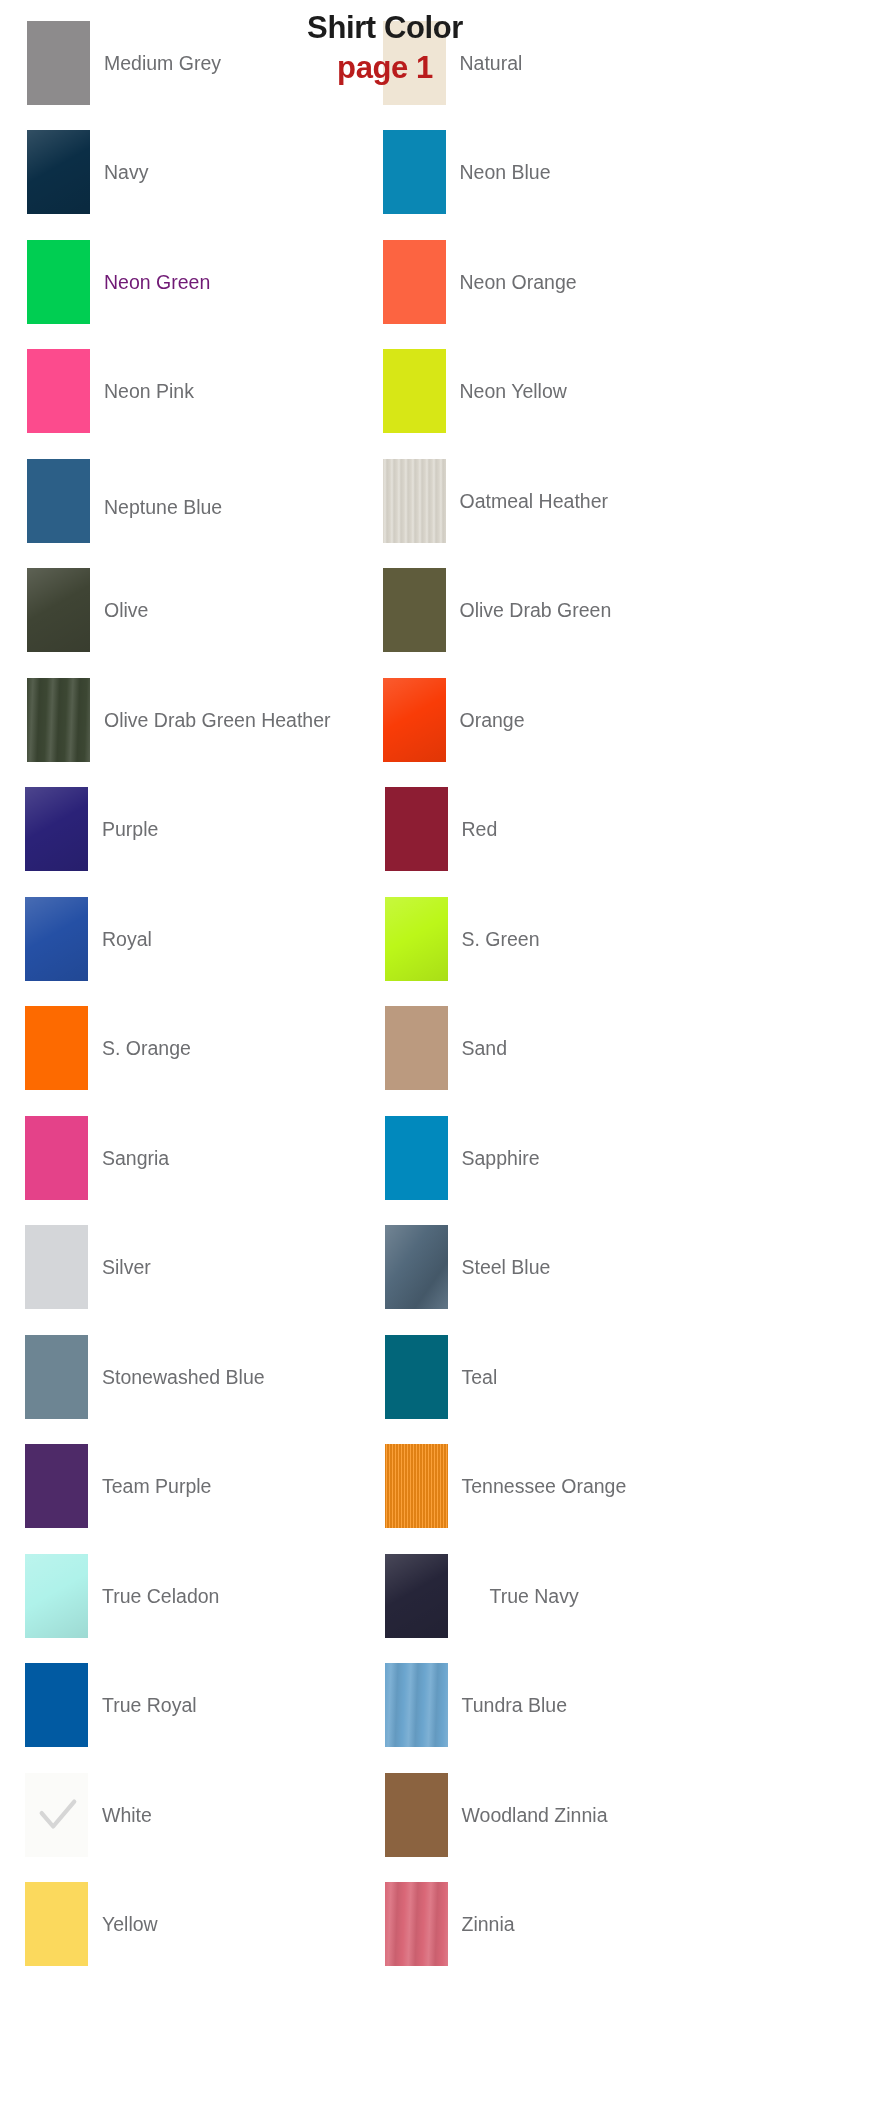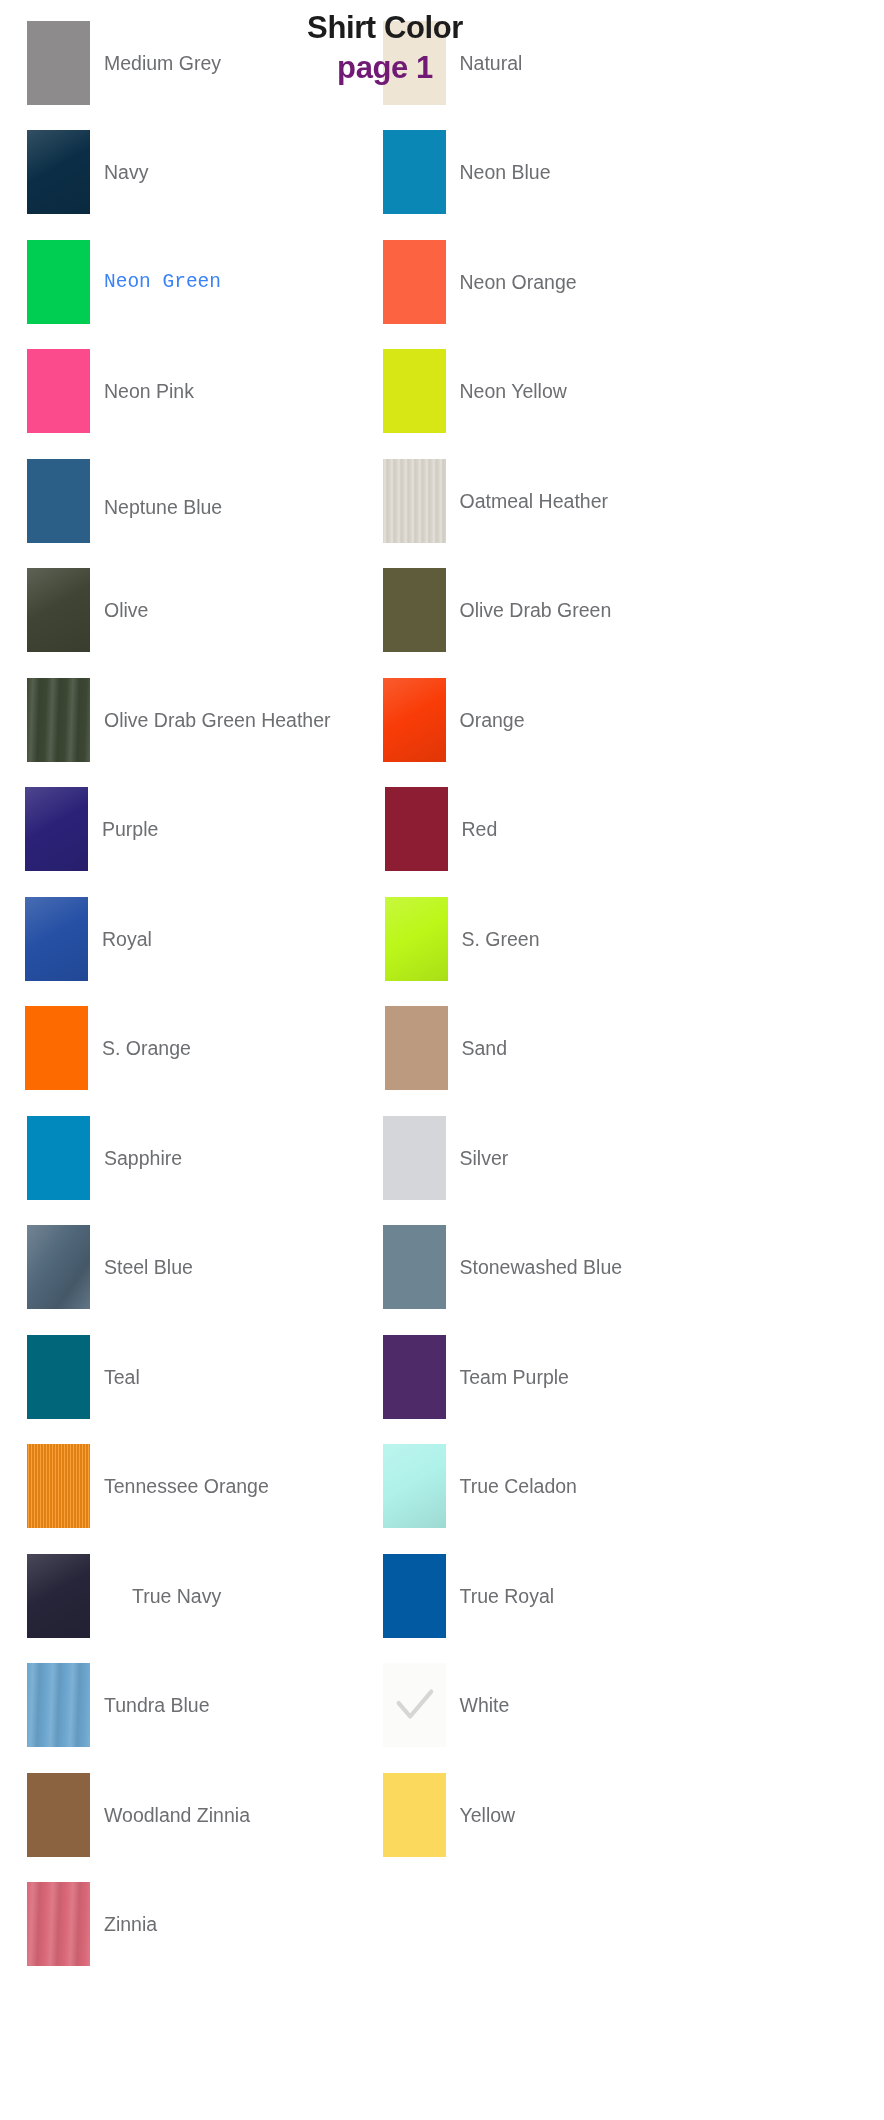--- a/index.html
+++ b/index.html
@@ -150,21 +150,21 @@
     <div class="swatch-row">
       <div class="swatch-chip tex-soft" style="background: rgb(11, 46, 70);"></div>
       <div class="swatch-label" style="color: rgb(109, 110, 113);">Navy</div>
     </div>
     <div class="swatch-row col-right">
       <div class="swatch-chip" style="background: rgb(10, 135, 180);"></div>
       <div class="swatch-label" style="color: rgb(109, 110, 113);">Neon Blue</div>
     </div>
     <div class="swatch-row">
       <div class="swatch-chip" style="background: rgb(0, 206, 82);"></div>
-      <div class="swatch-label" style="color: #3b82f6; font-family: Liberation Mono, monospace;">Neon Green</div>
+      <div class="swatch-label" style="color: #701a75;">Neon Green</div>
     </div>
     <div class="swatch-row col-right">
       <div class="swatch-chip" style="background: rgb(252, 100, 65);"></div>
       <div class="swatch-label" style="color: rgb(109, 110, 113);">Neon Orange</div>
     </div>
     <div class="swatch-row">
       <div class="swatch-chip" style="background: rgb(252, 75, 141);"></div>
       <div class="swatch-label" style="color: rgb(109, 110, 113);">Neon Pink</div>
     </div>
     <div class="swatch-row col-right">
@@ -211,20 +211,24 @@
       <div class="swatch-chip tex-soft" style="background: rgb(188, 247, 25);"></div>
       <div class="swatch-label" style="color: rgb(109, 110, 113);">S. Green</div>
     </div>
     <div class="swatch-row col-right">
       <div class="swatch-chip" style="background: rgb(253, 106, 0);"></div>
       <div class="swatch-label" style="color: rgb(109, 110, 113);">S. Orange</div>
     </div>
     <div class="swatch-row">
       <div class="swatch-chip" style="background: rgb(187, 154, 127);"></div>
       <div class="swatch-label" style="color: rgb(109, 110, 113);">Sand</div>
+    </div>
+    <div class="swatch-row col-right">
+      <div class="swatch-chip" style="background: rgb(228, 66, 137);"></div>
+      <div class="swatch-label" style="color: rgb(109, 110, 113);">Sangria</div>
     </div>
     <div class="swatch-row">
       <div class="swatch-chip" style="background: rgb(1, 137, 189);"></div>
       <div class="swatch-label" style="color: rgb(109, 110, 113);">Sapphire</div>
     </div>
     <div class="swatch-row col-right">
       <div class="swatch-chip" style="background: rgb(212, 214, 217);"></div>
       <div class="swatch-label" style="color: rgb(109, 110, 113);">Silver</div>
     </div>
     <div class="swatch-row">
@@ -282,14 +286,14 @@
       <div class="swatch-label" style="color: rgb(109, 110, 113);">Yellow</div>
     </div>
     <div class="swatch-row">
       <div class="swatch-chip tex-drape" style="background: rgb(217, 103, 119);"></div>
       <div class="swatch-label" style="color: rgb(109, 110, 113);">Zinnia</div>
     </div>
   </div>
 
 <div id="title-block">
   <div class="t-line" style="color: rgb(28, 28, 28);">Shirt Color</div>
-  <div class="t-line" style="color: #701a75;">page 1</div>
+  <div class="t-line" style="color: #b91c1c;">page 1</div>
 </div>
 
 </body></html>

